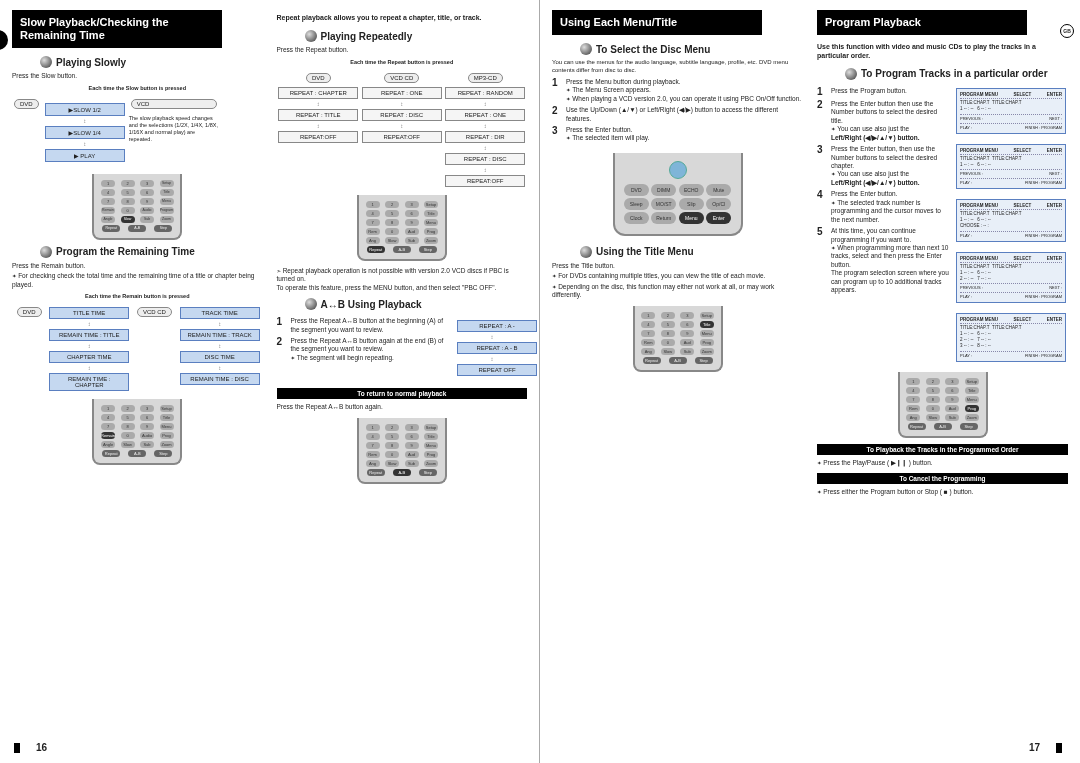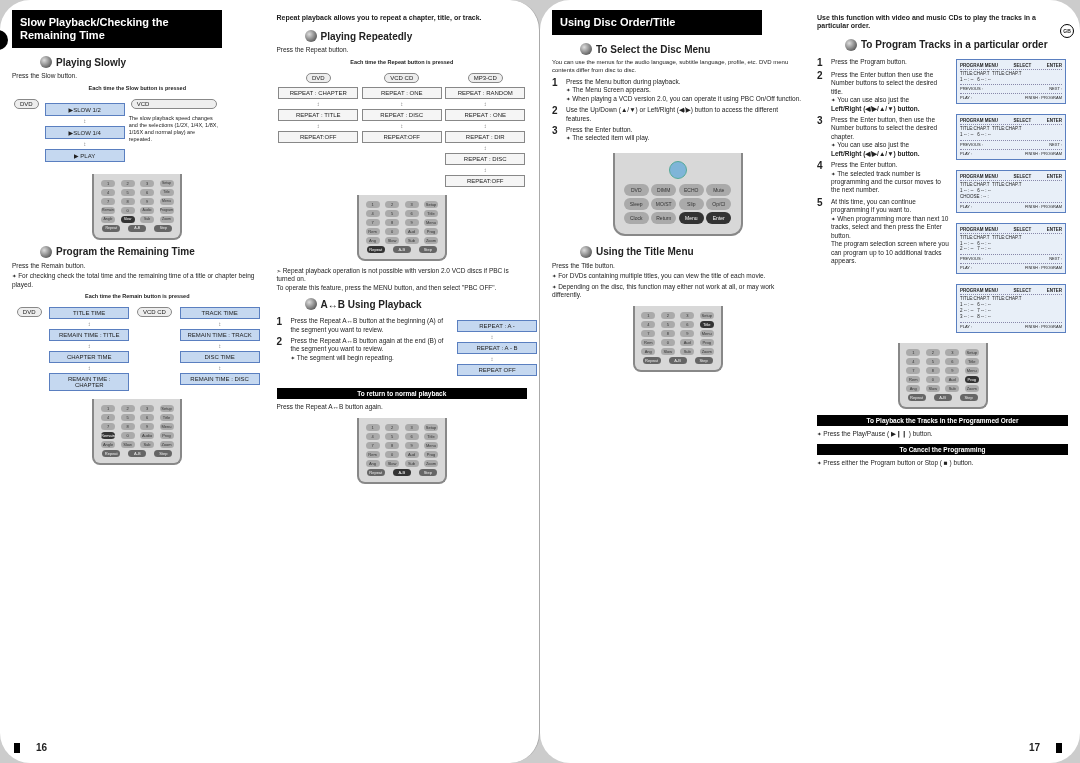--- a/index.html
+++ b/index.html
@@ -1,18 +1,18 @@
 <!DOCTYPE html>
 <html><head>
 <meta charset="utf-8">
 <style>
   * { box-sizing: border-box; margin: 0; padding: 0; }
   body { font-family: Arial, Helvetica, sans-serif; background: #ccc; width: 1080px; height: 763px; overflow: hidden; }
   .spread { display: flex; width: 1080px; height: 763px; }
-  .page { width: 540px; height: 763px; background: #fff; position: relative; padding: 10px 12px; font-size: 7px; color: #222; border-radius: 30px; }
+  .page { width: 540px; height: 763px; background: #fff; position: relative; padding: 10px 12px; font-size: 7px; color: #222; }
   .page-left { border-right: 1px solid #aaa; }
   .black-bar { background: #000; color: #fff; font-weight: bold; font-size: 11px; padding: 6px 8px; margin-bottom: 8px; line-height: 1.2; width: 210px; }
   .two-col { display: flex; gap: 14px; }
   .col { flex: 1; }
   .sub-h { font-size: 10px; font-weight: bold; margin: 6px 0 4px; display: flex; align-items: center; gap: 4px; padding-left: 28px; }
   .sub-h::before { content: ""; width: 12px; height: 12px; border-radius: 50%; background: radial-gradient(circle at 35% 35%, #ddd, #333); display: inline-block; }
   .txt { font-size: 6.5px; line-height: 1.3; margin: 2px 0; }
   .tiny-head { font-size: 5.5px; font-weight: bold; text-align: center; margin: 4px 0; }
   .flow-box { border: 1px solid #888; padding: 2px 4px; font-size: 6px; text-align: center; background: #f5f5f5; margin: 2px auto; width: 80px; }
   .flow-box.blue { background: #c5d8f0; border-color: #5a7fc0; }
@@ -337,21 +337,21 @@
         <span class="page-num-box"></span>
         <span>16</span>
       </div>
   </div>
 
   <div class="page">
     <div class="gb-badge">GB</div>
     <div class="two-col">
 
       <div class="col">
-        <div class="black-bar">Using Disc Order/Title</div>
+        <div class="black-bar">Using Each Menu/Title</div>
         <div class="sub-h">
             <span>To Select the Disc Menu</span>
           </div>
         <div class="txt" style="font-size:6px">You can use the menus for the audio language, subtitle language, profile, etc. DVD menu contents differ from disc to disc.</div>
         <div class="num-step">
             <div class="n">1</div>
             <div class="c"><span>Press the Menu button during playback.</span><br><span class="diamond">The Menu Screen appears.</span><br><span class="diamond">When playing a VCD version 2.0, you can operate it using PBC On/Off function.</span></div>
           </div>
         <div class="num-step">
             <div class="n">2</div>
@@ -425,20 +425,21 @@
             <div class="remote-row">
                 <span class="remote-key oval dark">Repeat</span>
                 <span class="remote-key oval dark">A-B</span>
                 <span class="remote-key oval dark">Step</span>
               </div>
           </div>
         </div>
       </div>
 
       <div class="col">
+        <div class="black-bar">Program Playback</div>
         <div class="intro">Use this function with video and music CDs to play the tracks in a particular order.</div>
         <div class="sub-h">To Program Tracks in a particular order</div>
 
         <div style="display:flex;gap:6px;">
           <div style="flex:1">
             <div class="num-step">
                 <div class="n">1</div>
                 <div class="c">Press the Program button.</div>
               </div>
             <div class="num-step">

